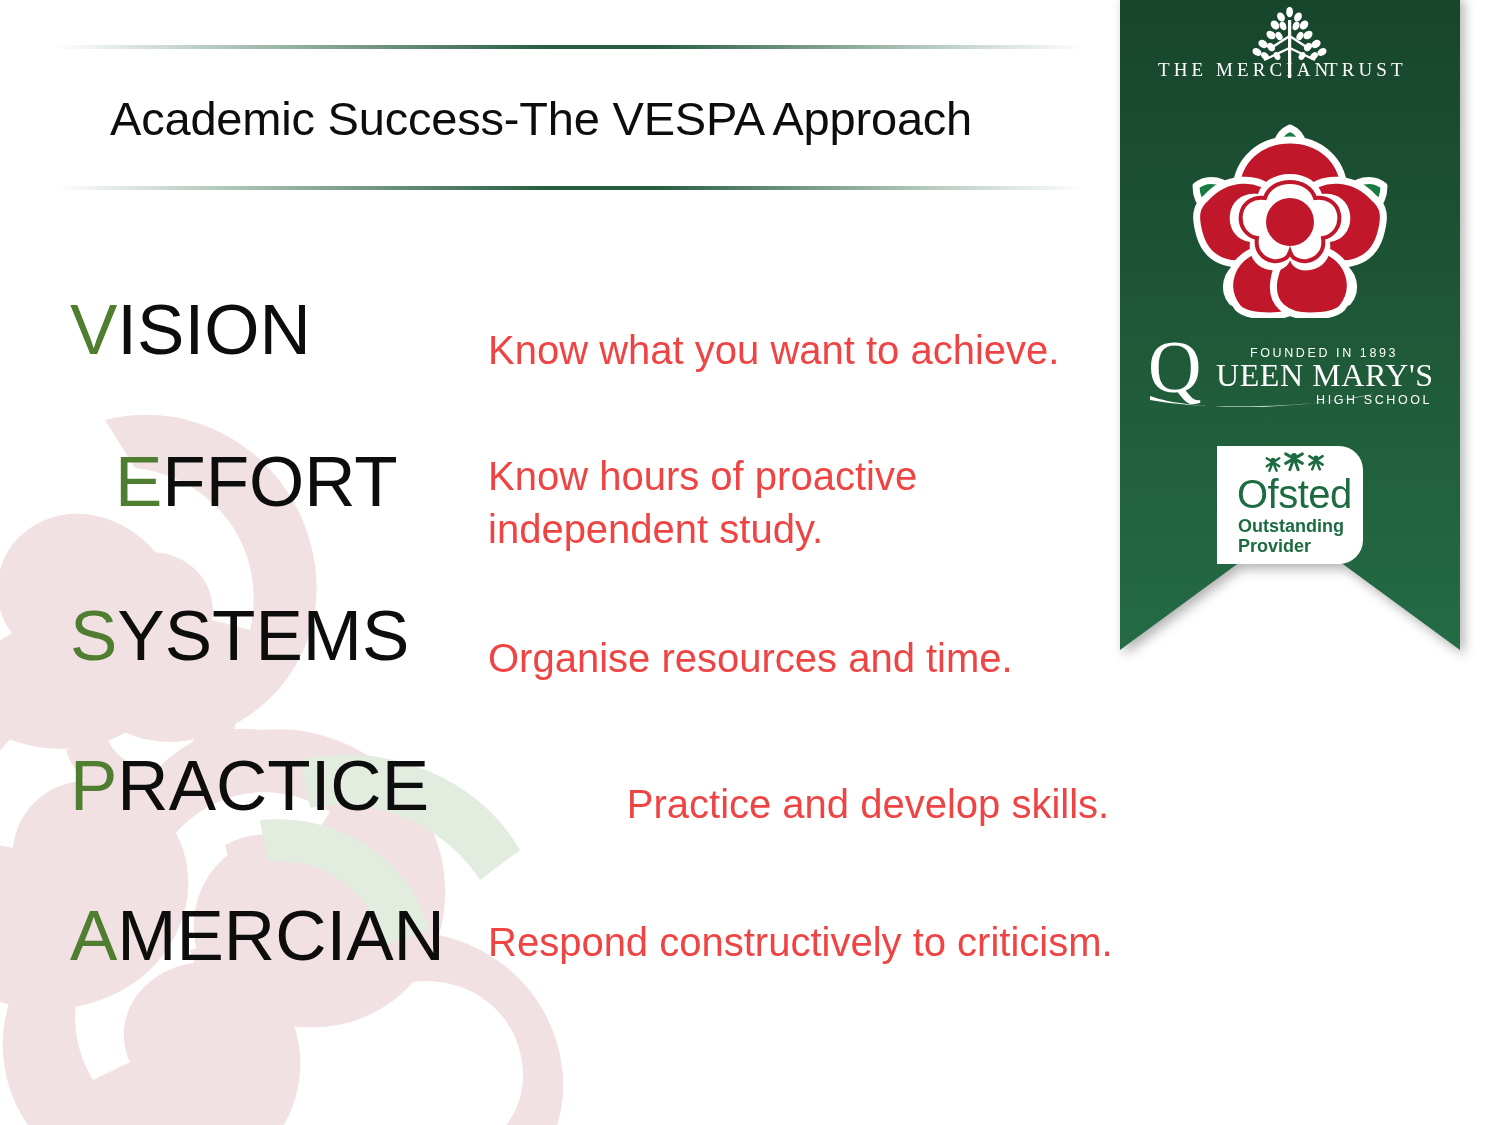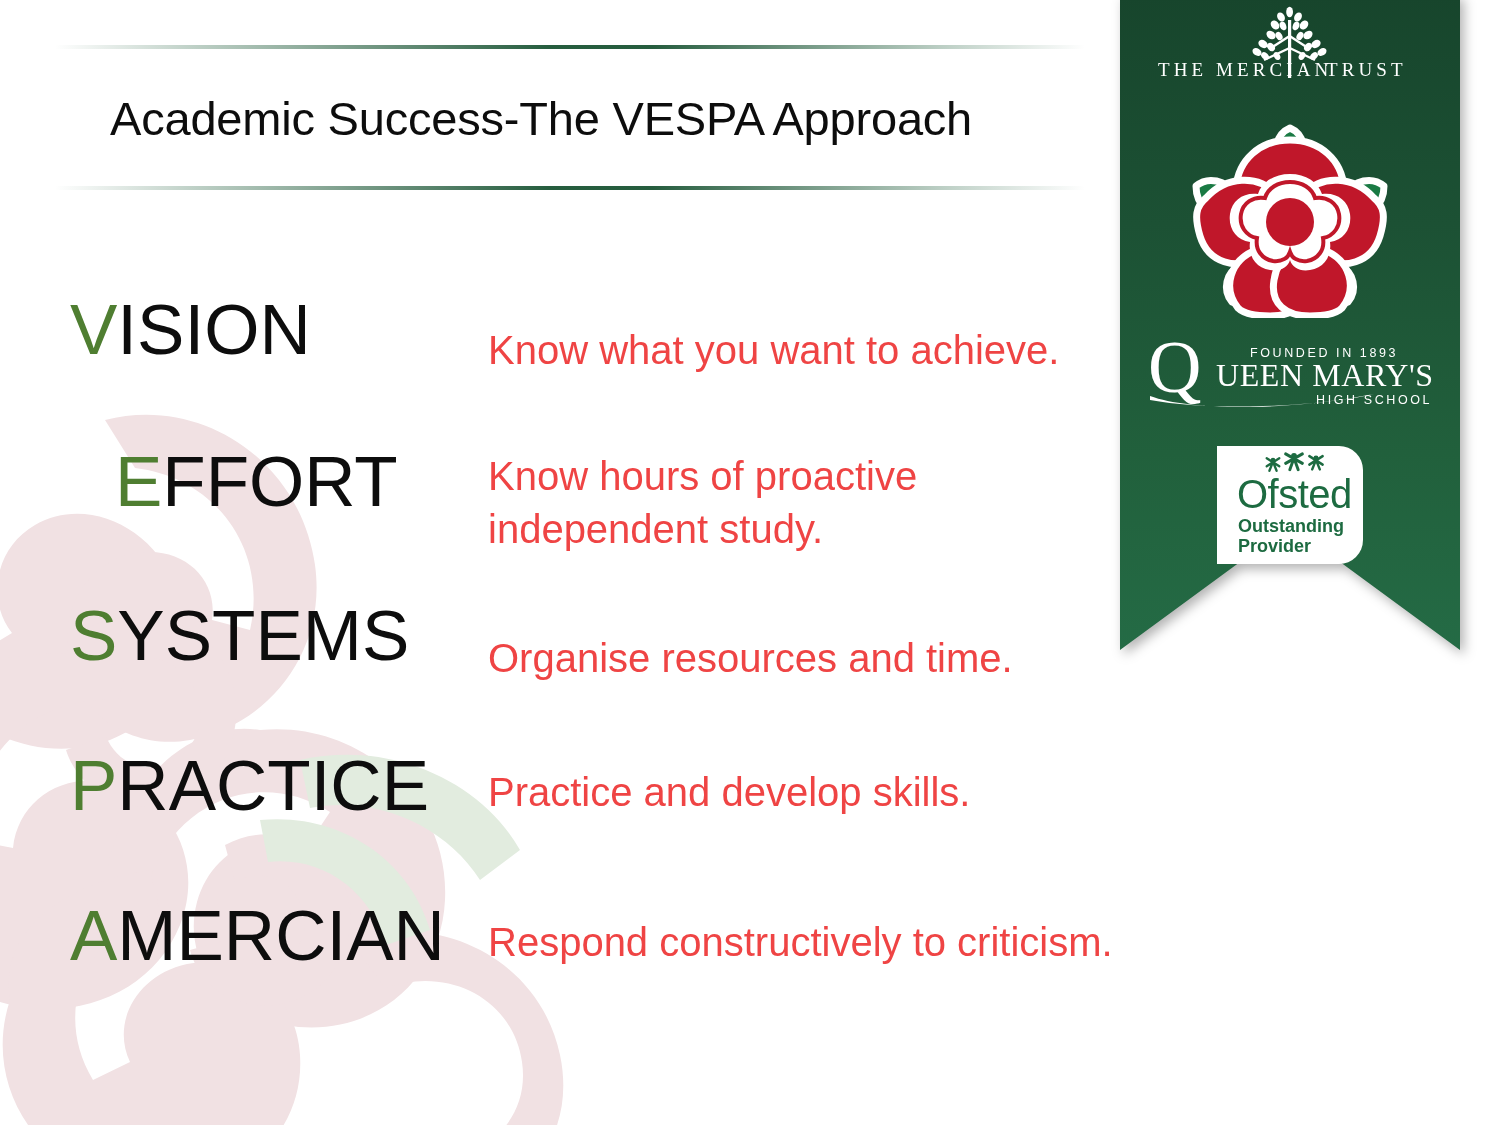--- a/index.html
+++ b/index.html
@@ -210,21 +210,21 @@
       <div class="vespa-word" style="top:0px;">
         <span class="initial">S</span><span>YSTEMS</span>
       </div>
       <div class="vespa-desc wide" style="top:16px;margin-top:16px;">Organise resources and time.</div>
     </div>
 
     <div class="vespa-row" style="top:470px;">
       <div class="vespa-word" style="top:0px;">
         <span class="initial">P</span><span>RACTICE</span>
       </div>
-      <div class="vespa-desc wide" style="top:16px;">Practice and develop skills.</div>
+      <div class="vespa-desc wide" style="top:28px;text-align:center;">Practice and develop skills.</div>
     </div>
 
     <div class="vespa-row" style="top:620px;">
       <div class="vespa-word" style="top:0px;">
         <span class="initial">A</span><span>MERCIAN</span>
       </div>
       <div class="vespa-desc wide" style="top:16px;">Respond constructively to criticism.</div>
     </div>
 
   </div>

